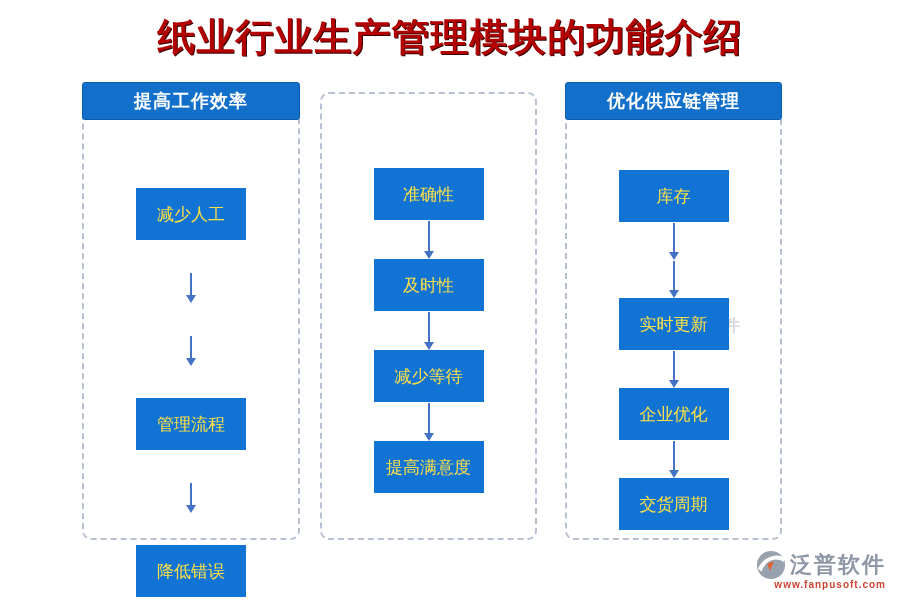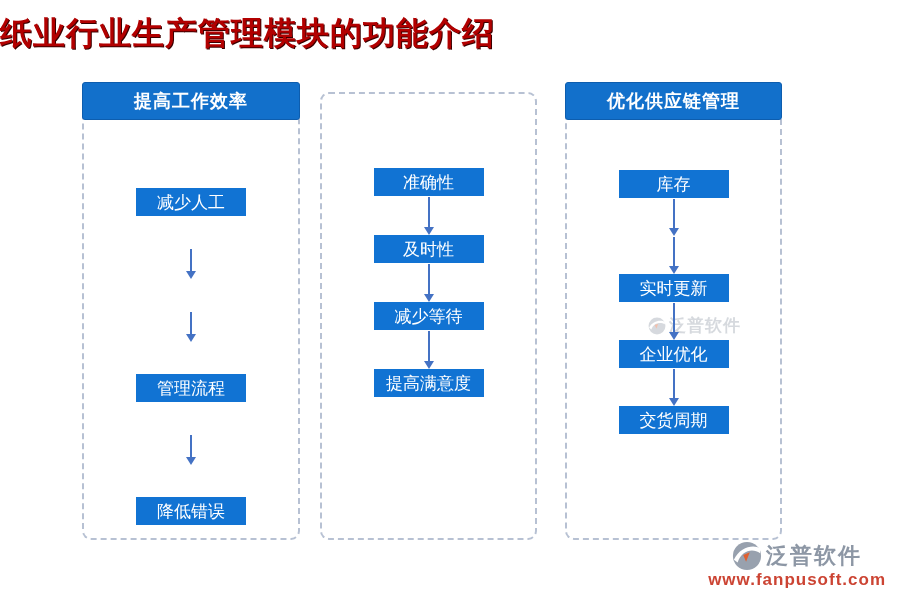--- a/index.html
+++ b/index.html
@@ -18,23 +18,24 @@
     position:relative;
     width:900px;height:600px;
     background:#ffffff;
     overflow:hidden;
     font-family:"Liberation Sans","DejaVu Sans",sans-serif;
   }
   
   .page-title{
     position:absolute;
     top:12px;left:0;right:0;
+    text-align:center;
     font-family:Liberation Serif, serif;
     font-weight:bold;
-    font-size:32px;
+    font-size:38px;
     letter-spacing:1px;
     color:var(--title_red);
     text-shadow:1px 1px 0 #3a0000;
   }
   
   .column{
     position:absolute;
     top:82px;
     height:458px;
   }
@@ -62,23 +63,23 @@
   .items{
     position:absolute;
     left:0;right:0;top:0;bottom:0;
     display:flex;
     flex-direction:column;
     align-items:center;
     z-index:1;
   }
   .flow-box{
     width:110px;
-    height:28px;
+    height:52px;
     background:var(--box_blue);
-    color:#ffffff;
+    color:#fde047;
     font-size:17px;
     display:flex;align-items:center;justify-content:center;
     white-space:nowrap;
     flex:0 0 auto;
     z-index:1;
   }
   .arrow{
     position:relative;
     width:14px;
     flex:0 0 auto;
@@ -126,21 +127,21 @@
     display:flex;align-items:center;gap:4px;
   }
   .brand-name{
     color:var(--brand_gray);
     font-size:22px;
     font-weight:bold;
     letter-spacing:2px;
   }
   .brand-url{
     color:var(--url_red);
-    font-size:17px;
+    font-size:10px;
     font-weight:bold;
     letter-spacing:1px;
     margin-top:-1px;
     align-self:flex-end;
   }
 </style>
 </head>
 <body>
 
 <div id="canvas">

